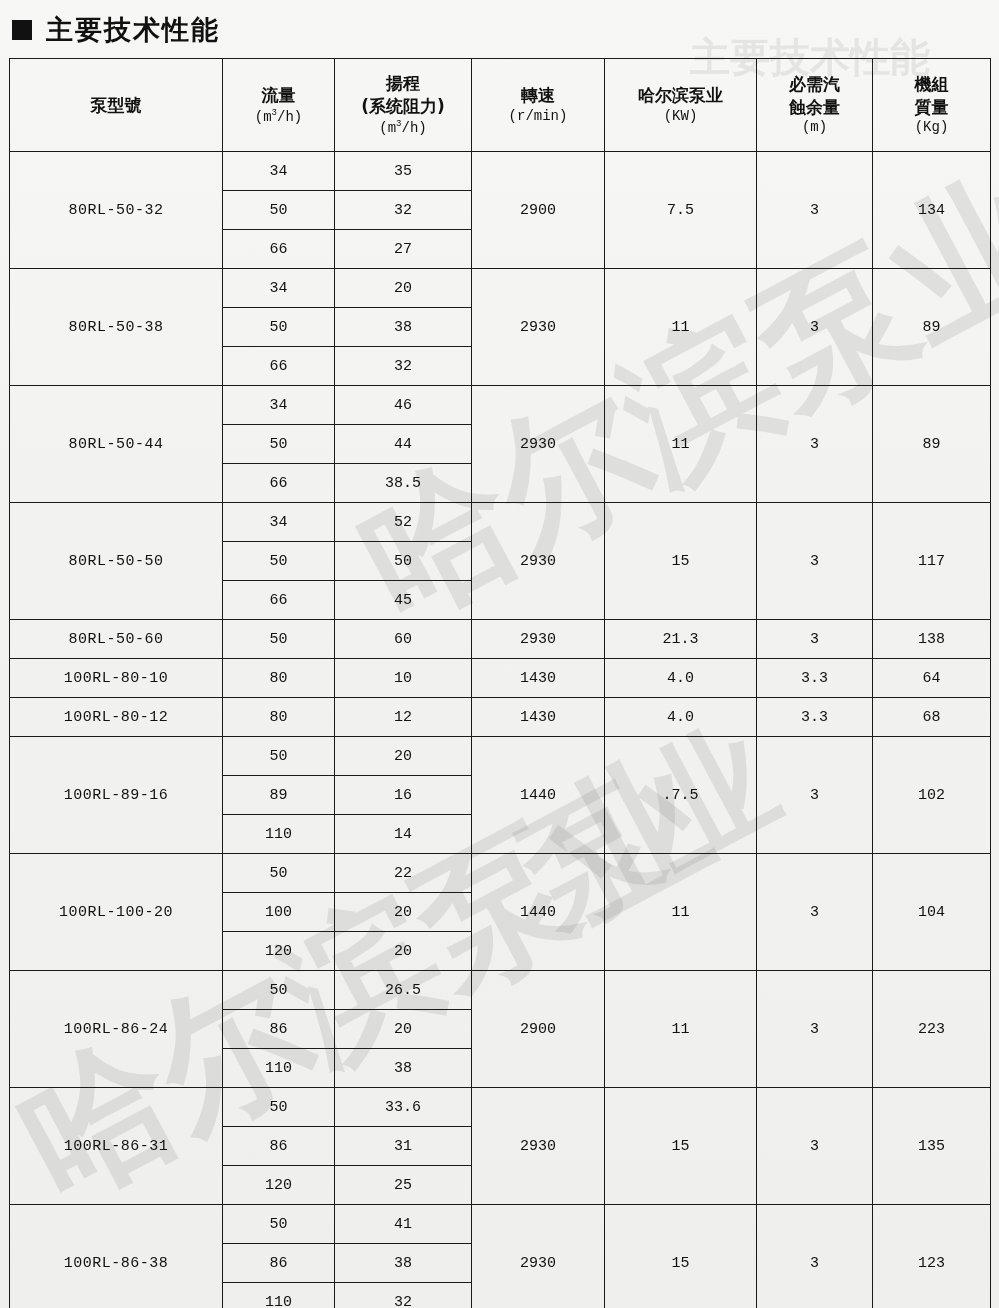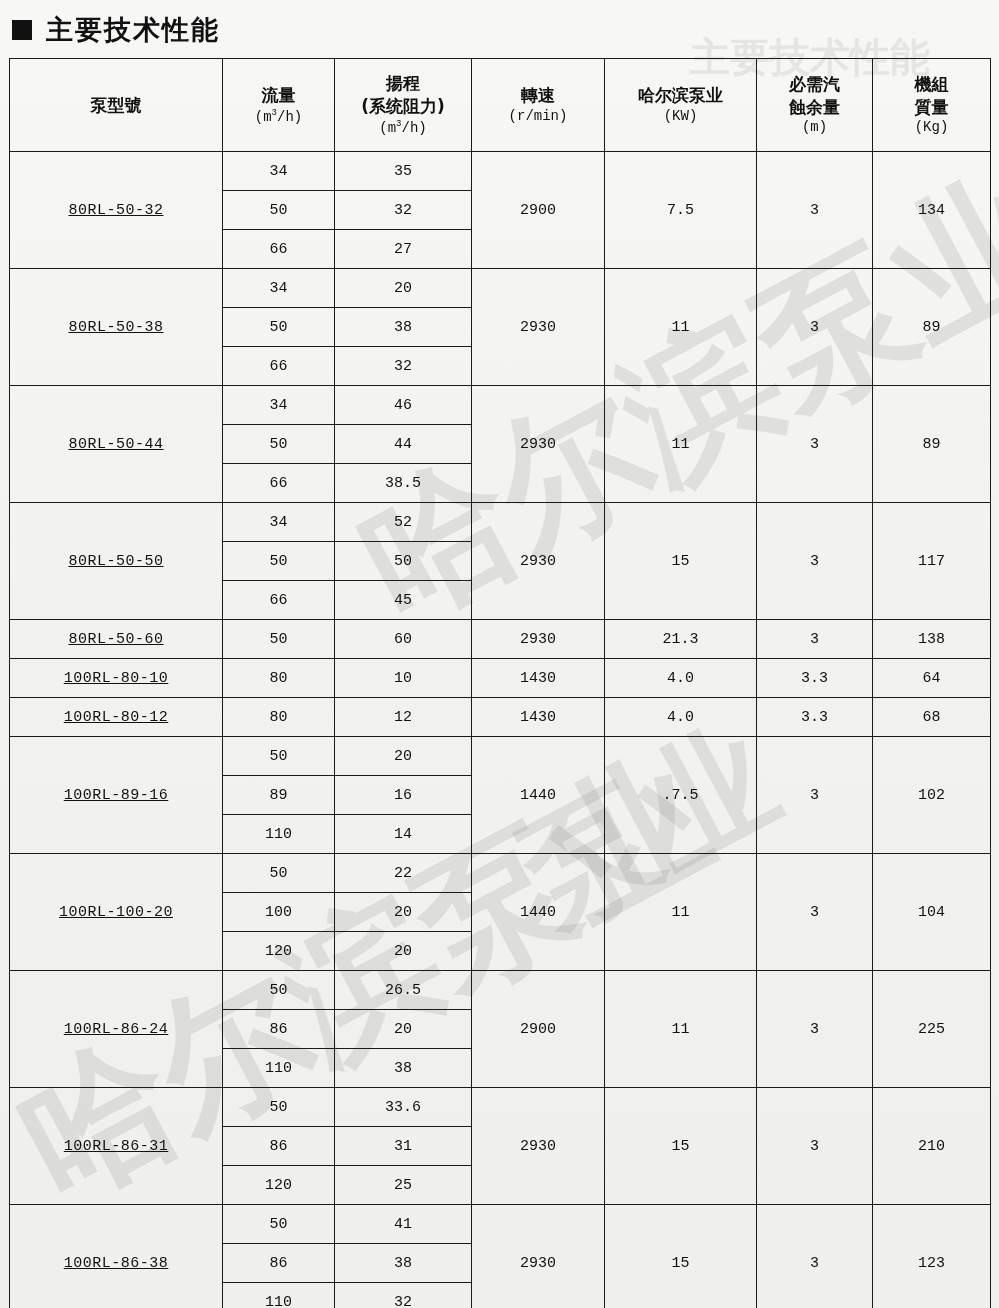--- a/index.html
+++ b/index.html
@@ -92,21 +92,20 @@
   .hdr-sub {
     font-family: "Liberation Mono", "DejaVu Sans Mono", monospace;
     font-weight: 400;
     font-size: 14px;
   }
   .hdr-sub sup { font-size: 9px; }
 
   .model-cell {
     font-size: 15px;
     letter-spacing: 0.5px;
-    text-decoration: underline;
   }
   td.val { height: 38px; }
 
   
   col.c-model { width: 213px; }
   col.c-flow  { width: 112px; }
   col.c-head  { width: 137px; }
   col.c-speed { width: 133px; }
   col.c-power { width: 152px; }
   col.c-npsh  { width: 116px; }
@@ -306,38 +305,38 @@
           <td class="val">120</td>
           <td class="val">20</td>
         </tr>
         <tr>
           <td class="model-cell val" rowspan="3">100RL-86-24</td>
           <td class="val">50</td>
           <td class="val">26.5</td>
           <td class="val" rowspan="3">2900</td>
           <td class="val" rowspan="3">11</td>
           <td class="val" rowspan="3">3</td>
-          <td class="val" rowspan="3">225</td>
+          <td class="val" rowspan="3">223</td>
         </tr>
         <tr>
           <td class="val">86</td>
           <td class="val">20</td>
         </tr>
         <tr>
           <td class="val">110</td>
           <td class="val">38</td>
         </tr>
         <tr>
           <td class="model-cell val" rowspan="3">100RL-86-31</td>
           <td class="val">50</td>
           <td class="val">33.6</td>
           <td class="val" rowspan="3">2930</td>
           <td class="val" rowspan="3">15</td>
           <td class="val" rowspan="3">3</td>
-          <td class="val" rowspan="3">210</td>
+          <td class="val" rowspan="3">135</td>
         </tr>
         <tr>
           <td class="val">86</td>
           <td class="val">31</td>
         </tr>
         <tr>
           <td class="val">120</td>
           <td class="val">25</td>
         </tr>
         <tr>

